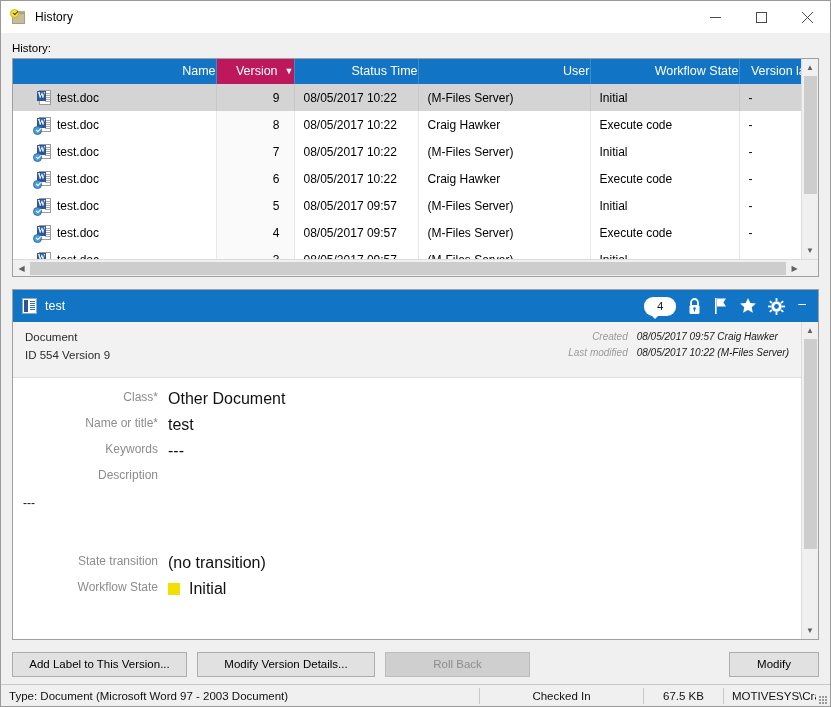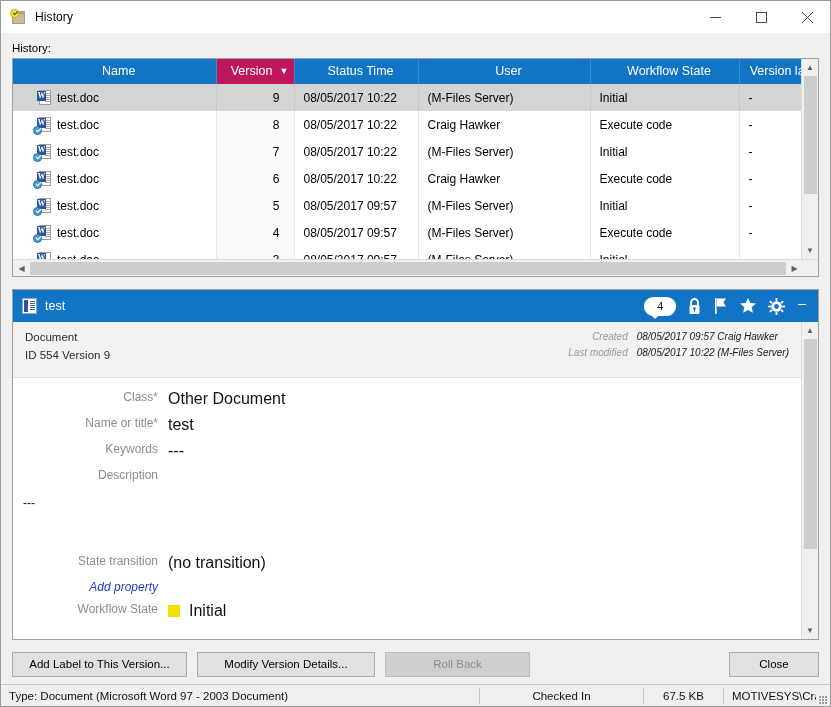--- a/index.html
+++ b/index.html
@@ -93,21 +93,21 @@
   .lv-main { flex: 1; overflow: hidden; position: relative; }
   .lv-table {
     width: 810px; border-collapse: collapse;
     table-layout: fixed;
   }
   .lv-table th {
     background: #1274c4;
     color: #ffffff;
     font-weight: normal;
     font-size: 12.5px;
-    text-align: center;
+    text-align: right;
     padding: 5px 0 6px 9px;
     height: 21px;
     border-right: 1px solid #3b8bd0;
     white-space: nowrap;
     overflow: hidden;
     position: relative;
   }
   .lv-table th.sorted .sort-arrow {
     display: inline-block;
     margin-left: 7px;
@@ -598,24 +598,20 @@
             </div>
             <div class="desc-dash">---</div>
 
             <div style="height:44px"></div>
 
             <div class="prow">
               <div class="plabel">State transition</div>
               <div class="pvalue">(no transition)</div>
             </div>
             <div class="prow">
-              <div class="plabel addprop">Add property</div>
-              <div class="pvalue"></div>
-            </div>
-            <div class="prow">
               <div class="plabel">Workflow State</div>
               <div class="pvalue">
                 <span class="state-sq"></span>
                 <span>Initial</span>
               </div>
             </div>
           </div>
 
         </div>
         <div class="mc-vscroll">
@@ -625,21 +621,21 @@
           </div>
           <div class="sb-arrow">▼</div>
         </div>
       </div>
     </div>
 
     <div class="btnbar">
       <div class="btn wide1">Add Label to This Version...</div>
       <div class="btn wide2">Modify Version Details...</div>
       <div class="btn wide3 disabled">Roll Back</div>
-      <div class="btn close">Close</div>
+      <div class="btn close">Modify</div>
     </div>
   </div>
 
   <div class="statusbar">
     <div class="sb-cell" style="width:478px">Type: Document (Microsoft Word 97 - 2003 Document)</div>
     <div class="sb-sep"></div>
     <div class="sb-cell" style="width:163px;justify-content:center">Checked In</div>
     <div class="sb-sep"></div>
     <div class="sb-cell" style="width:79px;justify-content:center">67.5 KB</div>
     <div class="sb-sep"></div>

